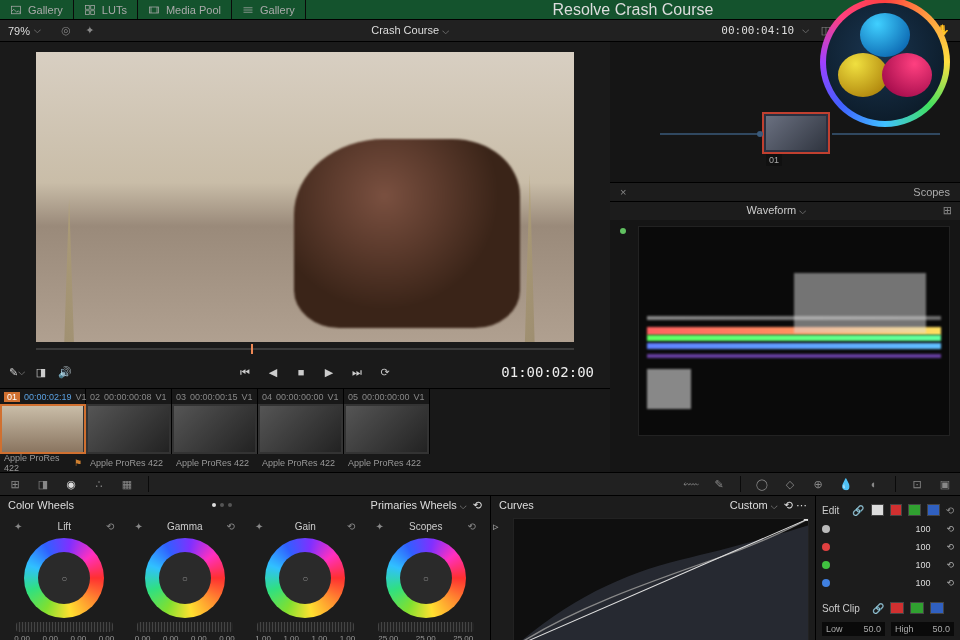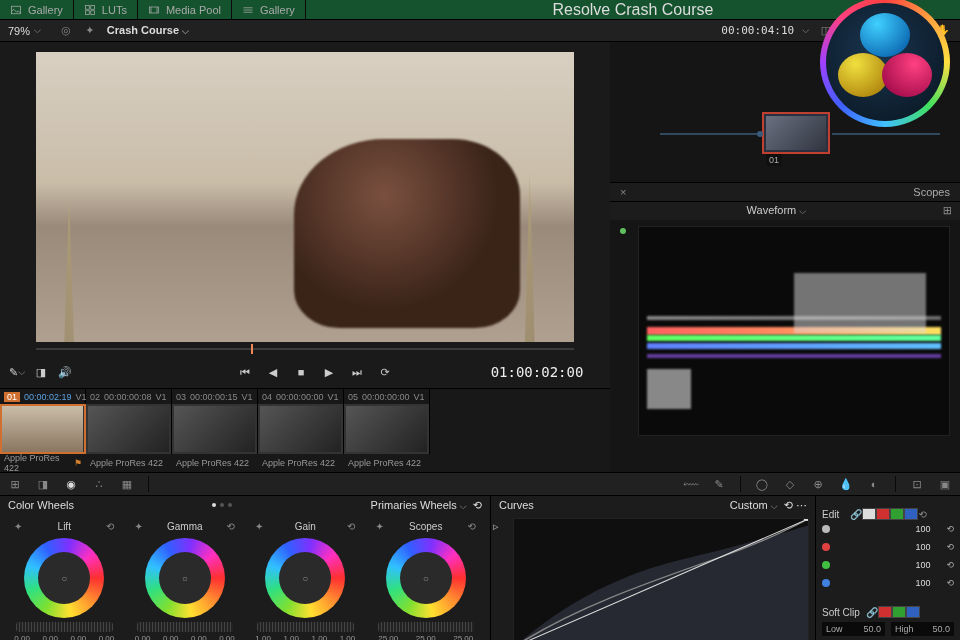--- a/index.html
+++ b/index.html
@@ -4,38 +4,38 @@
 <style>
 * { margin: 0; padding: 0; box-sizing: border-box; font-family: -apple-system, Helvetica, Arial, sans-serif; }
 body { background: #1a1a1a; color: #aaa; font-size: 11px; width: 960px; height: 640px; overflow: hidden; position: relative; }
 .top-bar { height: 20px; background: #14532d; display: flex; align-items: center; border-bottom: 1px solid #000; }
 .top-tab { display: flex; align-items: center; gap: 6px; padding: 0 10px; height: 100%; border-right: 1px solid #0a0a0a; cursor: pointer; color: #aaa; font-size: 11px; }
 .top-tab svg { width: 12px; height: 12px; }
 .title-area { flex: 1; text-align: center; color: #ddd; font-size: 16px; font-weight: 500; }
 .row2 { height: 22px; background: #212121; display: flex; align-items: center; border-bottom: 1px solid #000; }
 .zoom { padding: 0 8px; color: #ddd; display: flex; align-items: center; gap: 4px; }
 .chev { font-size: 9px; color: #888; }
-.clipname { flex: 1; text-align: left; color: #ddd; font-weight: bold; }
+.clipname { flex: 1; text-align: center; color: #ddd; }
 .timecode { color: #ddd; padding: 0 8px; font-family: monospace; font-size: 11px; }
 .row2-icons { display: flex; gap: 10px; padding: 0 10px; }
 .row2-icon { width: 14px; height: 14px; display: flex; align-items: center; justify-content: center; cursor: pointer; color: #888; }
 .main-area { display: flex; height: 430px; }
 .viewer-col { width: 610px; background: #1a1a1a; }
 .viewer-img { height: 290px; background: #2a2a2a; margin: 10px 36px 0 36px; position: relative; overflow: hidden; }
 .viewer-img .img-bg { position: absolute; inset: 0; background: linear-gradient(180deg, #d8cfc2 0%, #c9bda8 45%, #9a8a7a 60%, #b0a090 100%); }
 .viewer-img .subject { position: absolute; left: 48%; top: 30%; width: 42%; height: 65%; background: radial-gradient(circle at 40% 30%, #7a5040 0%, #5b3a2c 30%, #3a2418 60%); border-radius: 40% 30% 20% 20%; filter: blur(1px); }
 .viewer-img .grass1 { position: absolute; left: -5%; top: 50%; width: 120px; height: 180px; background: linear-gradient(45deg, #8a7a5a, #c0b080); clip-path: polygon(50% 0, 55% 100%, 45% 100%); opacity: .7; }
 .viewer-img .grass2 { position: absolute; right: -2%; top: 42%; width: 110px; height: 190px; background: linear-gradient(-45deg, #8a7a5a, #c0b080); clip-path: polygon(50% 0, 55% 100%, 45% 100%); opacity: .7; }
 .scrub { height: 14px; margin: 0 36px; display: flex; align-items: center; }
 .scrub-track { flex: 1; height: 2px; background: #3a3a3a; position: relative; }
 .scrub-head { position: absolute; left: 40%; top: -4px; width: 2px; height: 10px; background: #e85; }
 .transport { height: 32px; display: flex; align-items: center; padding: 0 10px; }
 .transport-left { display: flex; gap: 10px; align-items: center; width: 140px; }
 .transport-center { flex: 1; display: flex; gap: 14px; justify-content: center; align-items: center; }
-.transport-right { width: 120px; text-align: center; font-family: monospace; font-size: 14px; color: #eee; padding-right: 6px; }
+.transport-right { width: 120px; text-align: right; font-family: monospace; font-size: 14px; color: #eee; padding-right: 6px; }
 .tbtn { width: 14px; height: 14px; cursor: pointer; color: #ccc; display: flex; align-items: center; justify-content: center; }
 .thumbs-hdr { height: 16px; display: flex; font-size: 9px; color: #888; background: #181818; border-top: 1px solid #000; }
 .thumbs-hdr .th { width: 86px; display: flex; gap: 4px; padding: 0 4px; align-items: center; border-right: 1px solid #000; }
 .thumbs-hdr .th .tc { color: #5aa0e0; }
 .thumbs-hdr .th.sel .idx { background: #d07030; color: #fff; padding: 0 3px; }
 .thumbs-row { height: 50px; display: flex; background: #181818; }
 .thumb { width: 86px; height: 50px; background: #333; border-right: 1px solid #000; position: relative; overflow: hidden; }
 .thumb.sel { outline: 2px solid #d07030; outline-offset: -2px; }
 .thumb .timg { position: absolute; inset: 2px; background: linear-gradient(135deg, #555, #222); }
 .thumb.sel .timg { background: linear-gradient(180deg, #c9bda8, #8a7560); }
@@ -75,21 +75,21 @@
 .color-wheel { width: 80px; height: 80px; margin: 4px auto; border-radius: 50%; background: conic-gradient(from 90deg, #ff3030, #ff9030, #ffe030, #80e030, #30e080, #30c0ff, #3060ff, #8030ff, #ff30c0, #ff3030); position: relative; }
 .color-wheel::after { content: ''; position: absolute; inset: 14px; border-radius: 50%; background: #2a2a2a; }
 .color-wheel::before { content: '○'; position: absolute; left: 50%; top: 50%; transform: translate(-50%,-50%); color: #888; z-index: 1; font-size: 10px; }
 .jog { height: 10px; margin: 2px 8px; background: repeating-linear-gradient(90deg, #444 0, #444 1px, #222 1px, #222 3px); border-radius: 3px; }
 .wheel-vals { display: flex; justify-content: space-around; font-size: 8px; color: #999; margin-top: 2px; font-family: monospace; }
 .curves-panel { flex: 1; min-width: 0; background: #1c1c1c; border-left: 1px solid #000; display: flex; }
 .curve-main { flex: 1; min-width: 0; }
 .curve-editor { height: 130px; margin: 4px 6px; background: #0f0f0f; position: relative; border: 1px solid #222; overflow: hidden;}
 .curve-editor svg { position: absolute; inset: 0; width: 100%; height: 100%; }
 .curve-side { width: 145px; border-left: 1px solid #000; padding: 4px 6px; font-size: 10px; }
-.side-row { display: flex; align-items: flex-end; height: 20px; }
+.side-row { display: flex; align-items: center; gap: 6px; height: 20px; }
 .side-row .lab { width: 28px; color: #ccc; }
 .side-row .sw { width: 14px; height: 12px; border: 1px solid #444; cursor: pointer; }
 .ch-row { display: flex; align-items: center; gap: 8px; height: 18px; font-size: 9px; }
 .ch-dot { width: 8px; height: 8px; border-radius: 50%; }
 .ch-val { color: #ddd; margin-left: auto; margin-right: 8px;}
 .low-high { display: flex; gap: 6px; margin-top: 4px;}
 .low-high .lh { flex:1; background:#0a0a0a; padding:2px 4px; display:flex; justify-content:space-between; font-size:9px;}
 </style>
 </head>
 <body>

